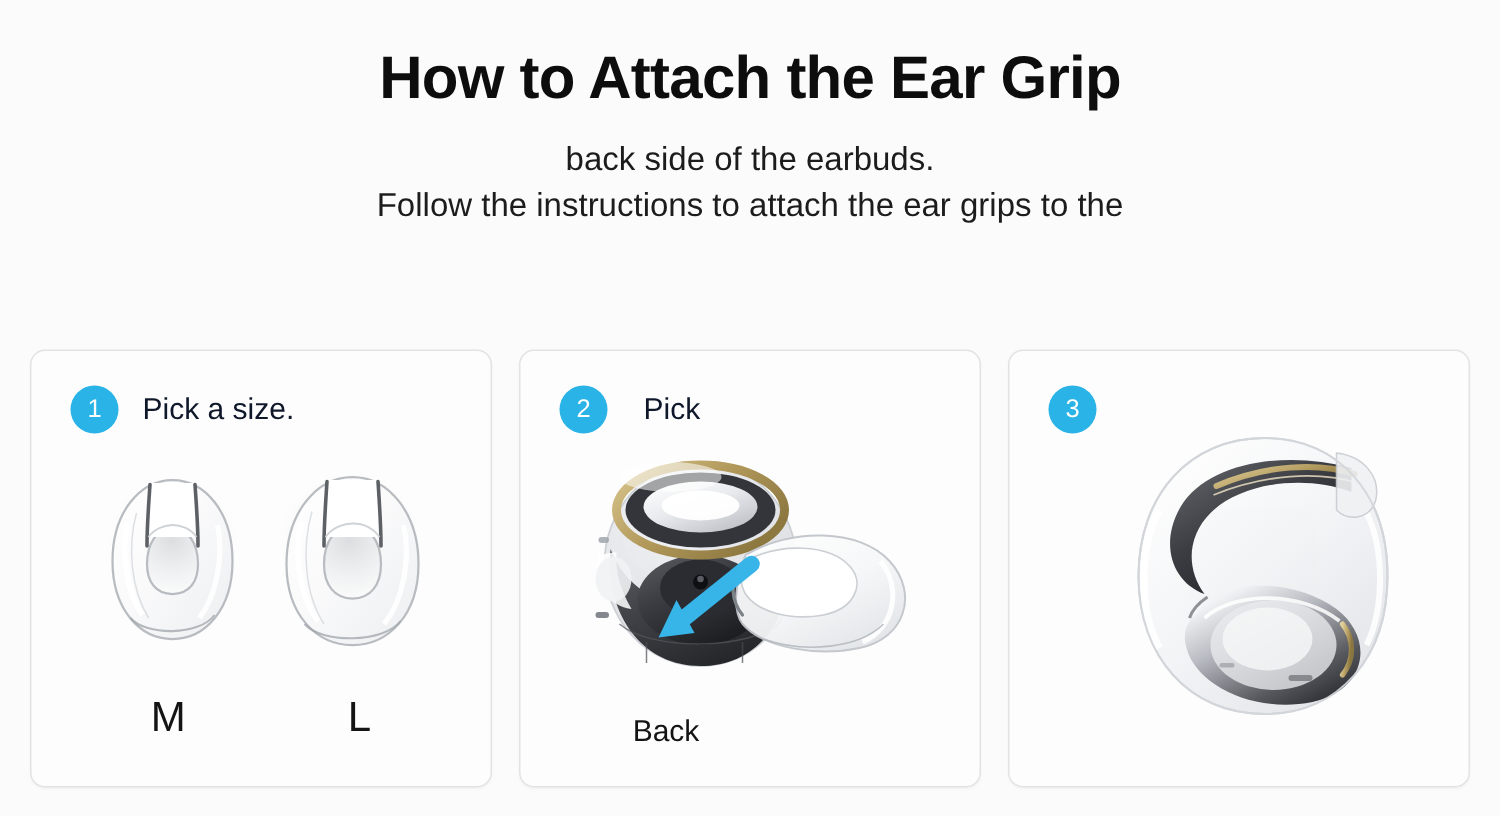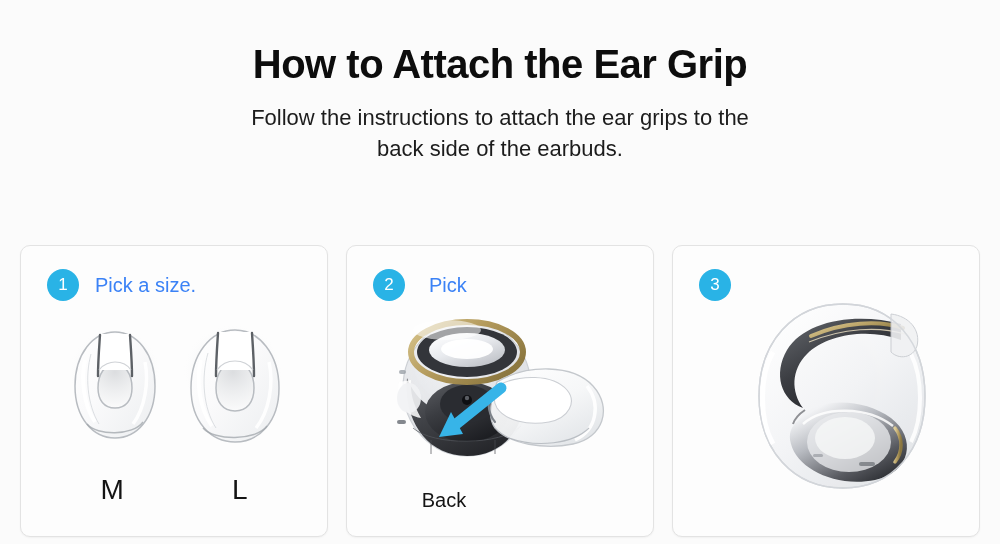--- a/index.html
+++ b/index.html
@@ -6,21 +6,21 @@
   html, body {
     width:1000px; height:544px;
     background:#fbfbfb;
     font-family:"Liberation Sans", sans-serif;
     color:#111;
     overflow:hidden;
   }
   .page { position:relative; width:1000px; height:544px; }
 
   
-  .header { text-align:center; padding-top:30px;margin-top:12px; }
+  .header { text-align:center; padding-top:30px; }
   .title {
     font-size:40px; font-weight:bold; letter-spacing:-0.5px;
     color:#0d0d0d; line-height:1.1;
   }
   .subtitle {
     margin-top:16px; font-size:22px; line-height:1.42; color:#1c1c1c;
     font-weight:400;
   }
   .subtitle div { white-space:nowrap; }
 
@@ -46,21 +46,21 @@
     position:absolute; top:23px; left:26px;
     display:flex; align-items:center; gap:16px;
   }
   .badge {
     width:32px; height:32px; border-radius:50%;
     background:#29b3e6; color:#fff;
     font-size:17px; font-weight:400;
     display:flex; align-items:center; justify-content:center;
     flex:0 0 auto;
   }
-  .head-label { font-size:20px; color:#3b82f6; font-weight:400; }
+  .head-label { font-size:20px; color:#0f172a; font-weight:400; }
   .head-label.front { margin-left:8px; }
 
   .card-body { position:absolute; inset:0; }
 
   
   .size-row {
     position:absolute; bottom:30px; left:0; width:100%;
     display:flex; justify-content:center; gap:108px;
   }
   .size-label { font-size:28px; color:#141414; font-weight:400; }
@@ -79,22 +79,22 @@
   svg { display:block; overflow:visible; }
 </style>
 </head>
 <body>
 
 <div class="page">
 
   <div class="header">
     <h1 class="title">How to Attach the Ear Grip</h1>
     <div class="subtitle">
+      <div>back side of the earbuds.</div>
       <div>Follow the instructions to attach the ear grips to the</div>
-      <div>back side of the earbuds.</div>
     </div>
   </div>
 
   <div class="cards">
 
     <div class="card card-1">
       <div class="card-head">
         <div class="badge">1</div>
         <div class="head-label">Pick a size.</div>
       </div>

